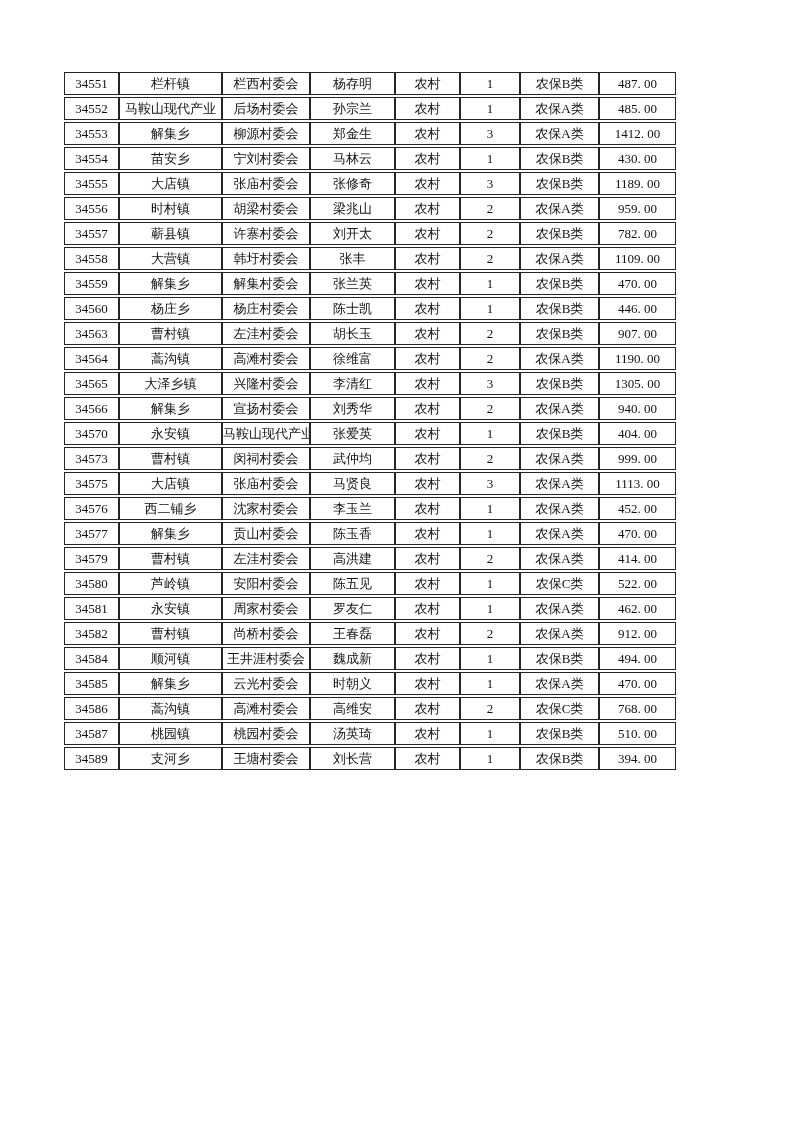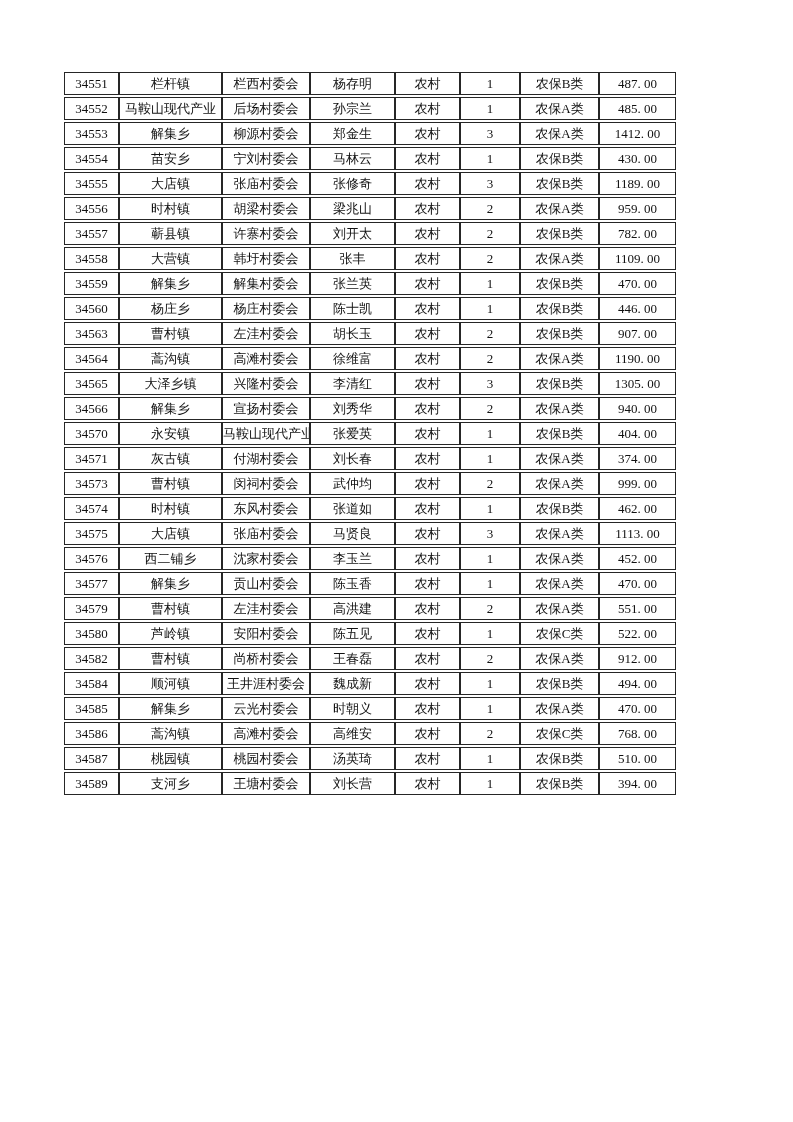--- a/index.html
+++ b/index.html
@@ -206,50 +206,30 @@
       <td>34570</td>
       <td>永安镇</td>
       <td>马鞍山现代产业</td>
       <td>张爱英</td>
       <td>农村</td>
       <td>1</td>
       <td>农保B类</td>
       <td>404. 00</td>
     </tr>
         <tr>
-      <td>34571</td>
-      <td>灰古镇</td>
-      <td>付湖村委会</td>
-      <td>刘长春</td>
-      <td>农村</td>
-      <td>1</td>
-      <td>农保A类</td>
-      <td>374. 00</td>
-    </tr>
-        <tr>
       <td>34573</td>
       <td>曹村镇</td>
       <td>闵祠村委会</td>
       <td>武仲均</td>
       <td>农村</td>
       <td>2</td>
       <td>农保A类</td>
       <td>999. 00</td>
     </tr>
         <tr>
-      <td>34574</td>
-      <td>时村镇</td>
-      <td>东风村委会</td>
-      <td>张道如</td>
-      <td>农村</td>
-      <td>1</td>
-      <td>农保B类</td>
-      <td>462. 00</td>
-    </tr>
-        <tr>
       <td>34575</td>
       <td>大店镇</td>
       <td>张庙村委会</td>
       <td>马贤良</td>
       <td>农村</td>
       <td>3</td>
       <td>农保A类</td>
       <td>1113. 00</td>
     </tr>
         <tr>
@@ -273,31 +253,41 @@
       <td>470. 00</td>
     </tr>
         <tr>
       <td>34579</td>
       <td>曹村镇</td>
       <td>左洼村委会</td>
       <td>高洪建</td>
       <td>农村</td>
       <td>2</td>
       <td>农保A类</td>
-      <td>551. 00</td>
+      <td>414. 00</td>
     </tr>
         <tr>
       <td>34580</td>
       <td>芦岭镇</td>
       <td>安阳村委会</td>
       <td>陈五见</td>
       <td>农村</td>
       <td>1</td>
       <td>农保C类</td>
       <td>522. 00</td>
+    </tr>
+        <tr>
+      <td>34581</td>
+      <td>永安镇</td>
+      <td>周家村委会</td>
+      <td>罗友仁</td>
+      <td>农村</td>
+      <td>1</td>
+      <td>农保A类</td>
+      <td>462. 00</td>
     </tr>
         <tr>
       <td>34582</td>
       <td>曹村镇</td>
       <td>尚桥村委会</td>
       <td>王春磊</td>
       <td>农村</td>
       <td>2</td>
       <td>农保A类</td>
       <td>912. 00</td>

